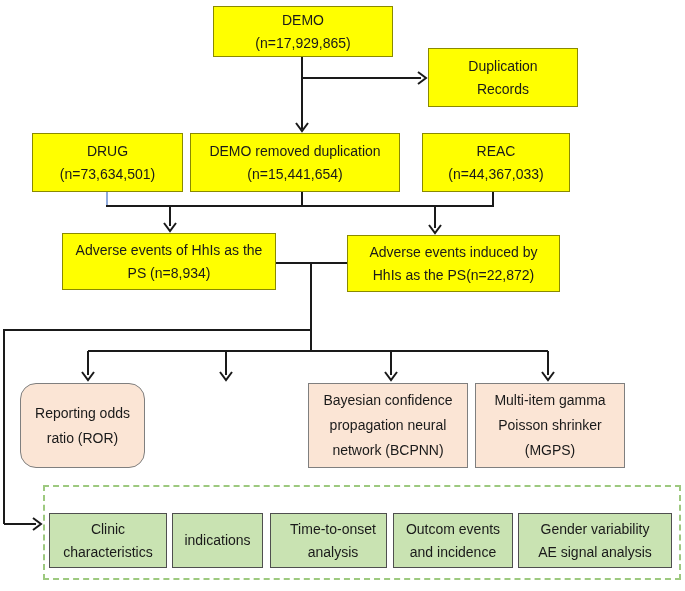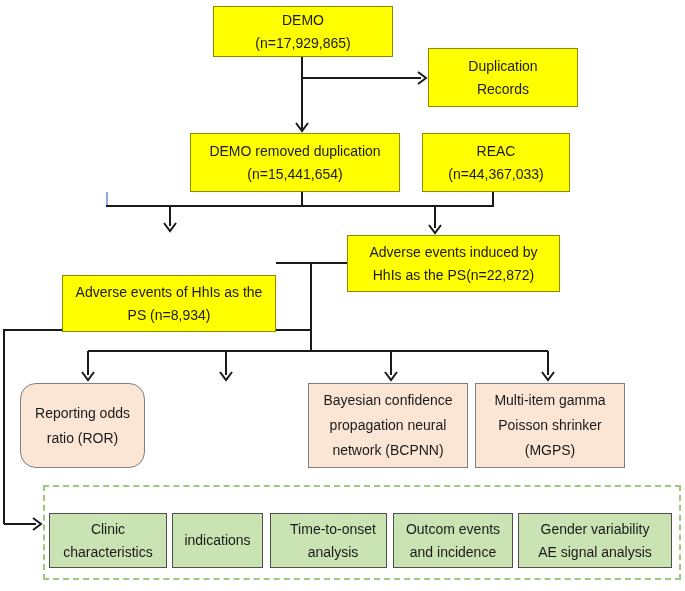--- a/index.html
+++ b/index.html
@@ -92,30 +92,34 @@
 
   <div class="node yellow" style="left:213px;top:6px;width:180px;height:51px;">
     <span>DEMO</span>
     <span>(n=17,929,865)</span>
   </div>
   <div class="node yellow" style="left:428px;top:48px;width:150px;height:59px;">
     <span>Duplication</span>
     <span>Records</span>
   </div>
 
+  <div class="node yellow" style="left:32px;top:133px;width:151px;height:59px;">
+    <span>DRUG</span>
+    <span>(n=73,634,501)</span>
+  </div>
   <div class="node yellow" style="left:190px;top:133px;width:210px;height:59px;">
     <span>DEMO removed duplication</span>
     <span>(n=15,441,654)</span>
   </div>
   <div class="node yellow" style="left:422px;top:133px;width:148px;height:59px;">
     <span>REAC</span>
     <span>(n=44,367,033)</span>
   </div>
 
-  <div class="node yellow" style="left:62px;top:233px;width:214px;height:57px;margin-top:42px;">
+  <div class="node yellow" style="left:62px;top:233px;width:214px;height:57px;">
     <span>Adverse events of HhIs as the</span>
     <span>PS (n=8,934)</span>
   </div>
   <div class="node yellow" style="left:347px;top:235px;width:213px;height:57px;text-align:right;">
     <span>Adverse events induced by</span>
     <span>HhIs as the PS(n=22,872)</span>
   </div>
 
   <div class="node pink" style="left:20px;top:383px;width:125px;height:85px;border-radius:16px;">
     <span>Reporting odds</span>

